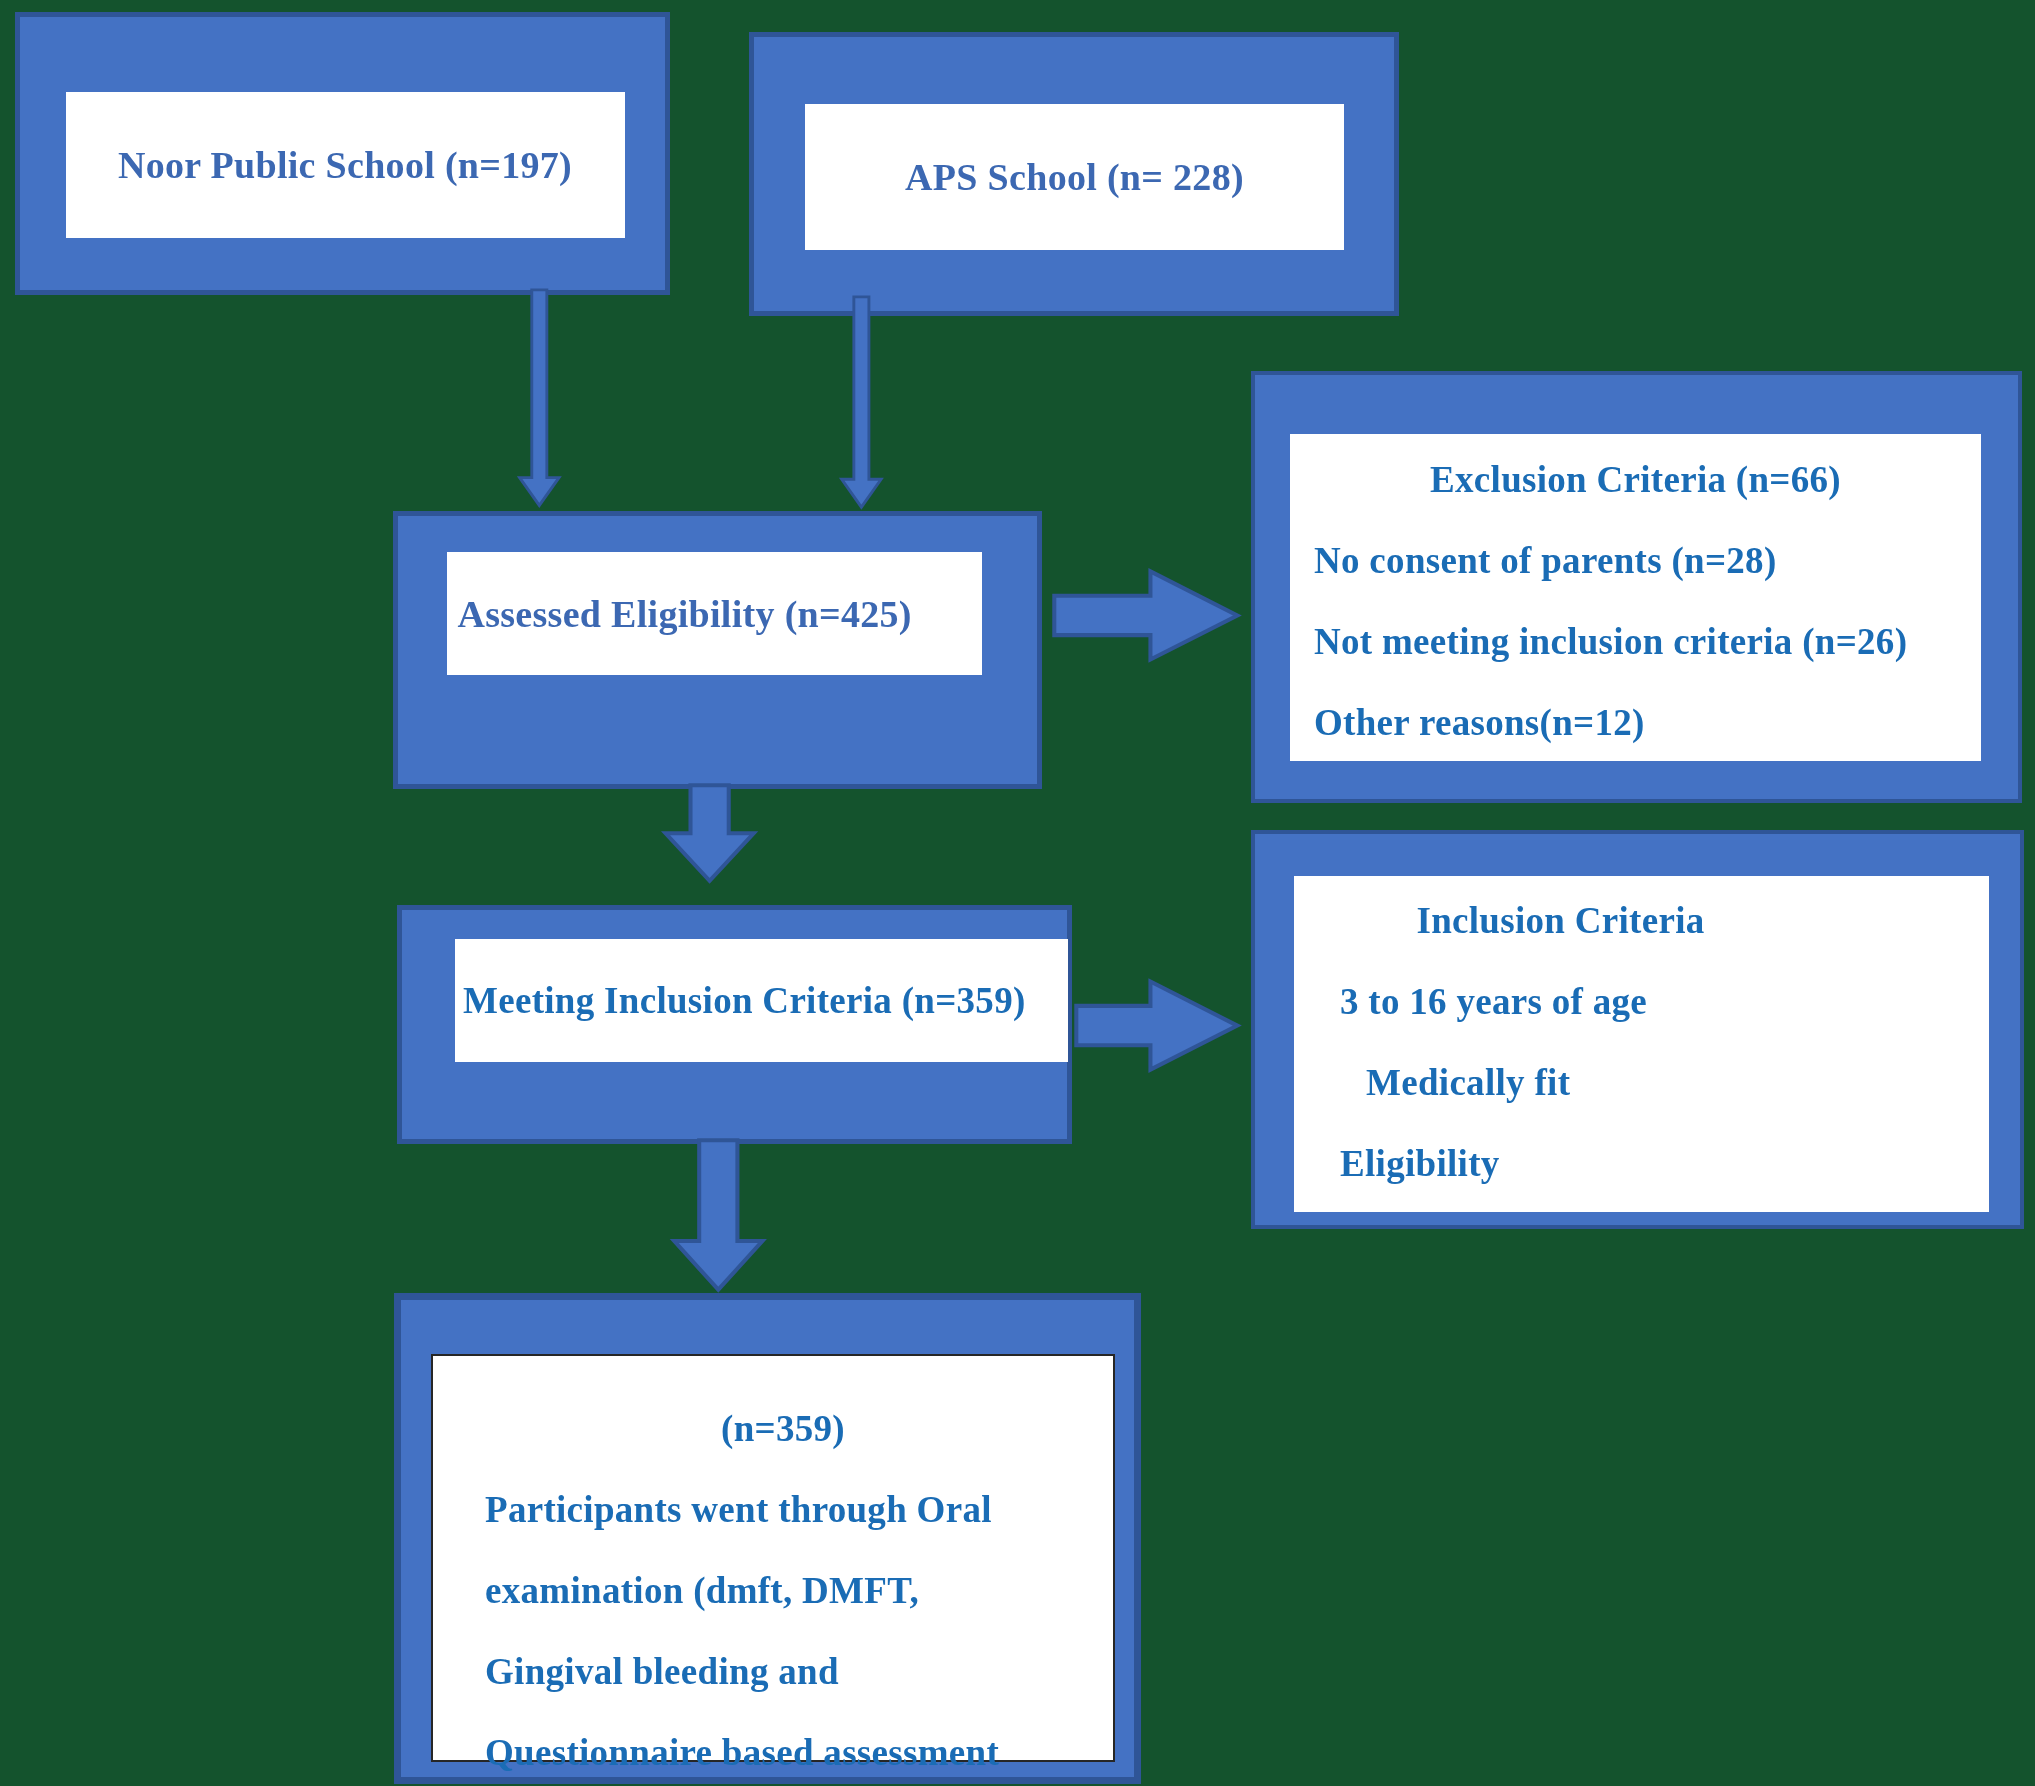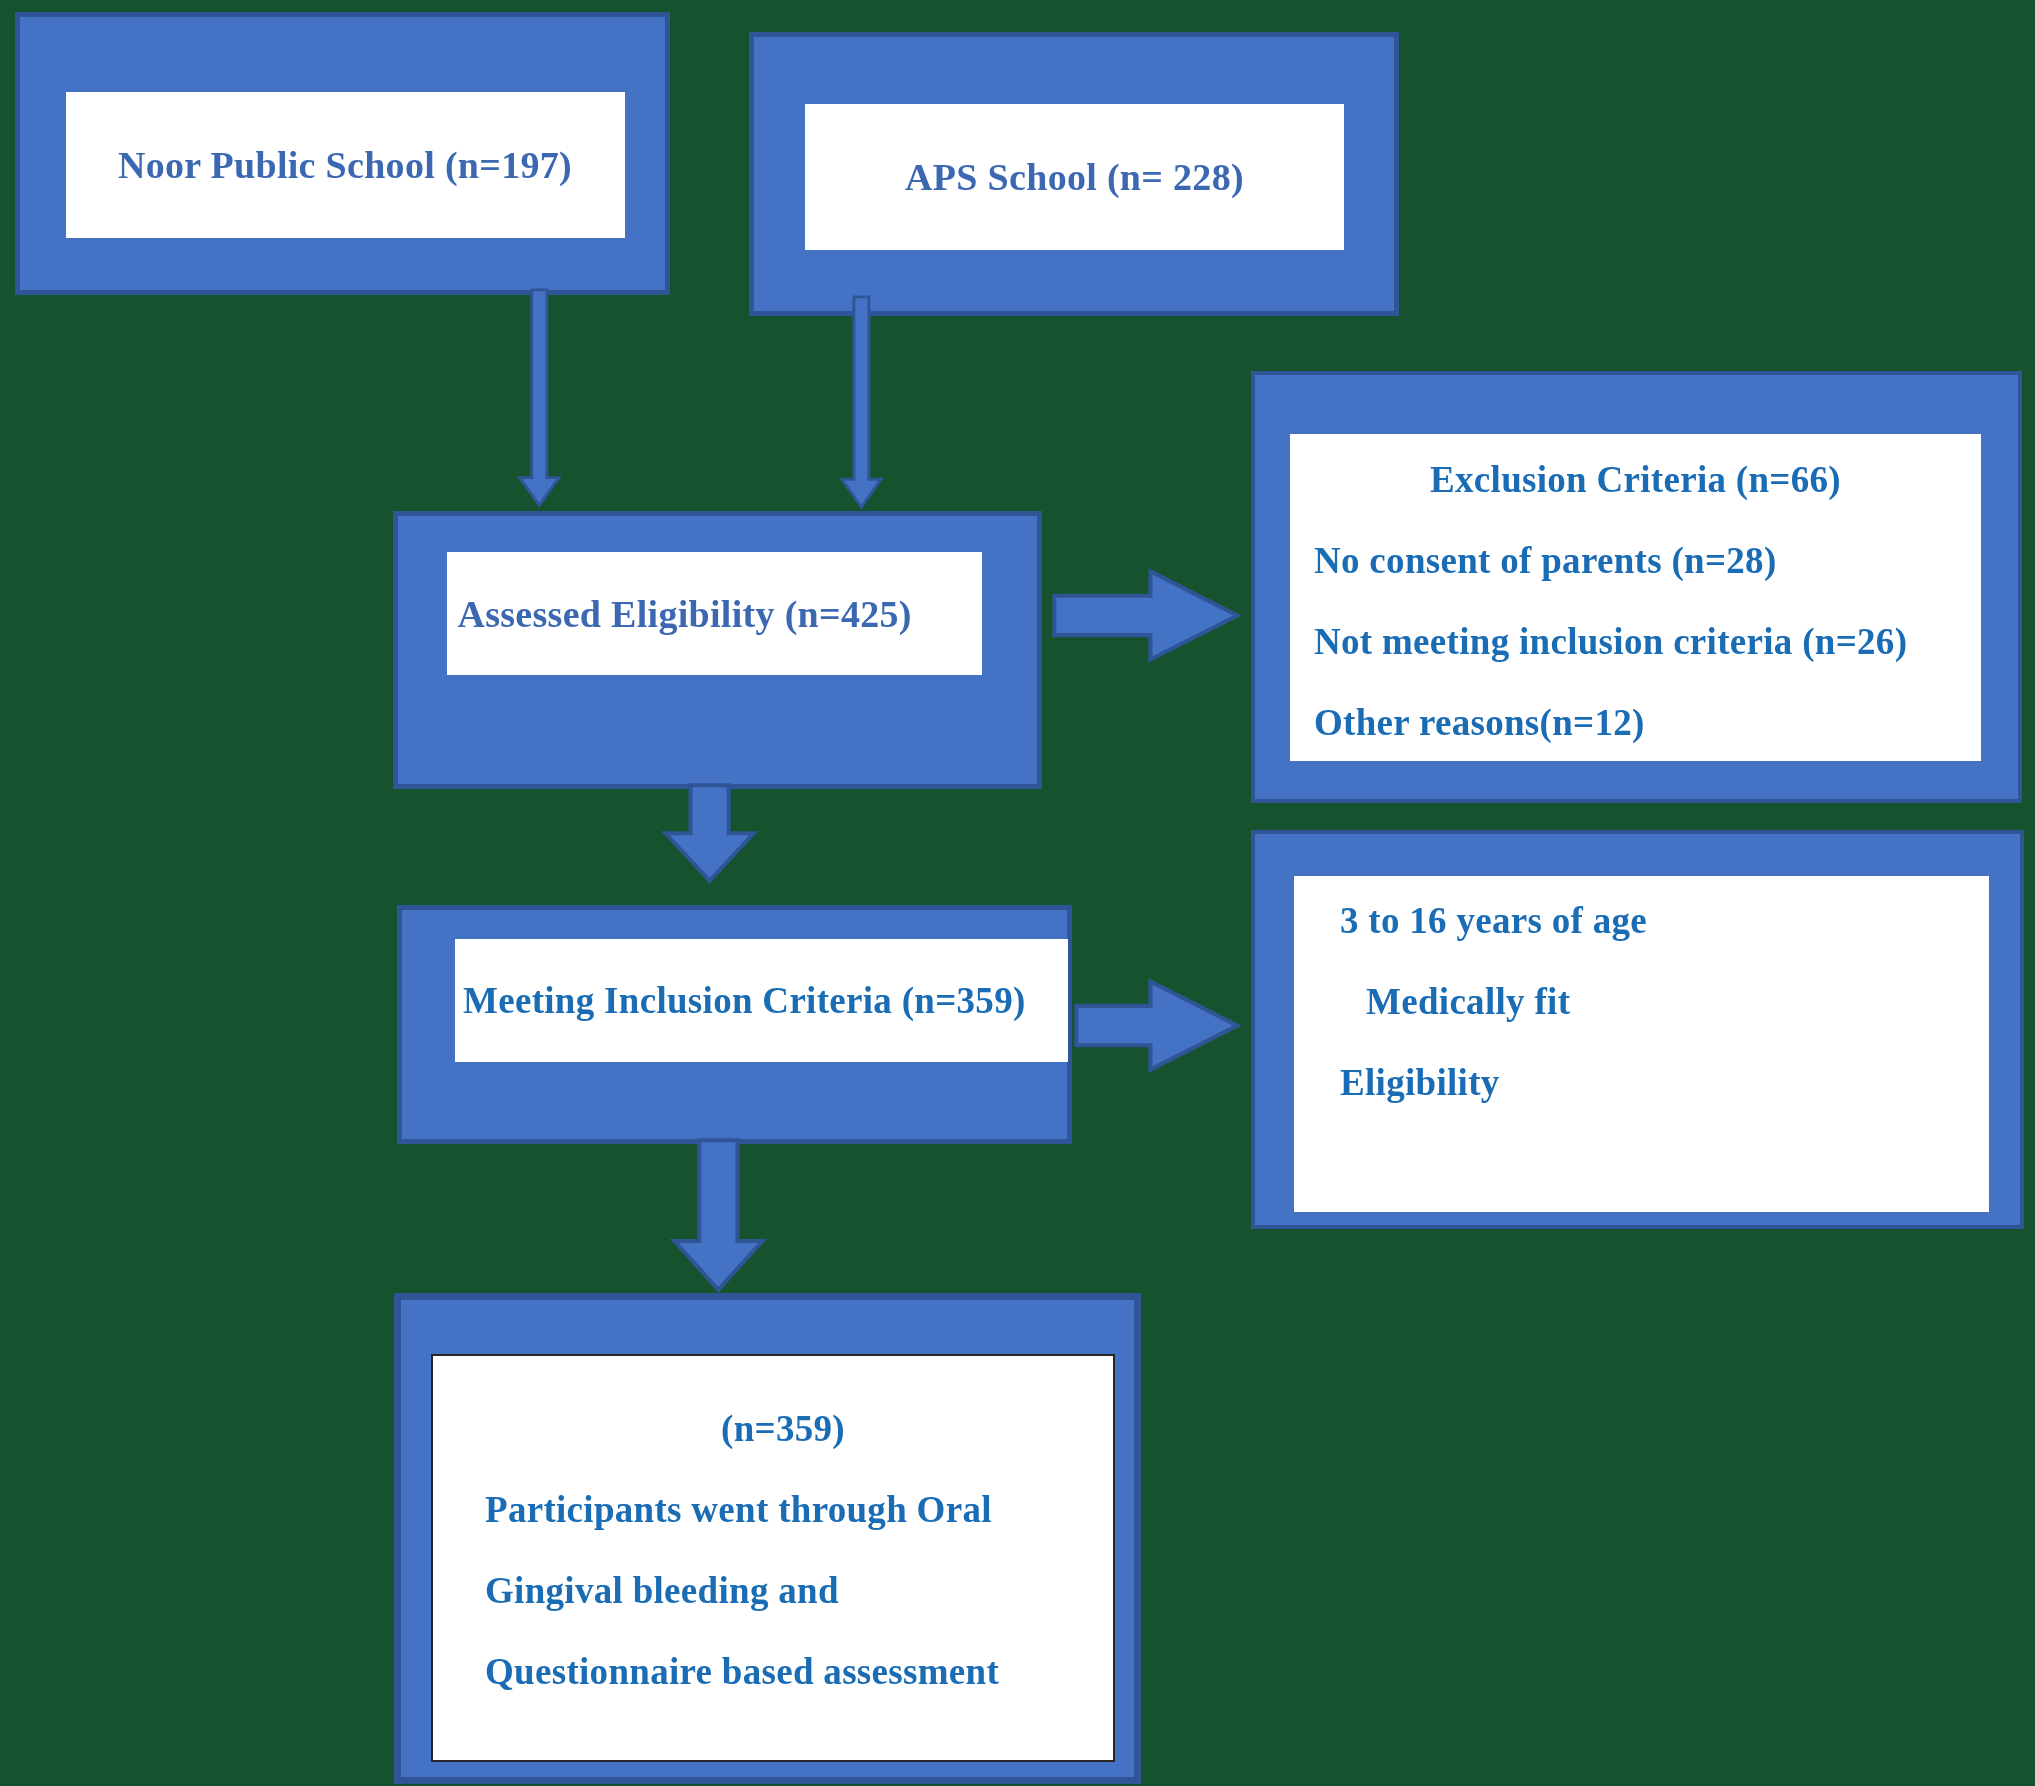--- a/index.html
+++ b/index.html
@@ -77,30 +77,32 @@
   </div>
 
   <div class="fbox" style="left:397px;top:905px;width:675px;height:239px;">
     <div class="panel left" style="left:24px;top:29px;width:613px;height:123px;padding-left:8px;margin-left:29px;">
       <span class="lbl" style="color:var(--criteria-blue);font-size:37px;">Meeting Inclusion Criteria (n=359)</span>
     </div>
   </div>
 
   <div class="fbox" style="left:1251px;top:830px;width:773px;height:399px;border-width:4.6px;">
     <div class="panel inc" style="left:39px;top:42px;width:695px;height:336px;padding-top:3.5px;">
+      <span class="crit line t-center" style="padding-right:162px;">Inclusion Criteria</span>
       <span class="crit line" style="padding-left:46px;">3 to 16 years of age</span>
       <span class="crit line" style="padding-left:72px;">Medically fit</span>
       <span class="crit line" style="padding-left:46px;">Eligibility</span>
     </div>
   </div>
 
   <div class="fbox" style="left:394px;top:1293px;width:747px;height:491px;border-width:7px;">
     <div class="panel fin" style="left:30px;top:54px;width:684px;height:408px;border:2.9px solid var(--final-inner-border);padding-top:32px;padding-left:20px;">
       <span class="crit line t-center">(n=359)</span>
       <span class="crit line" style="padding-left:32px;">Participants went through Oral</span>
+      <span class="crit line" style="padding-left:32px;">examination (dmft, DMFT,</span>
       <span class="crit line" style="padding-left:32px;">Gingival bleeding and</span>
       <span class="crit line" style="padding-left:32px;">Questionnaire based assessment</span>
     </div>
   </div>
 
   <svg class="svg-overlay" viewBox="0 0 3513 3084">
 
     <polygon class="arrow" stroke-width="5" points="918,500 944,500 944,824 965,824 931,872 897,824 918,824"></polygon>
 
     <polygon class="arrow" stroke-width="5" points="1474,512 1500,512 1500,827 1521,827 1487,875 1453,827 1474,827"></polygon>

